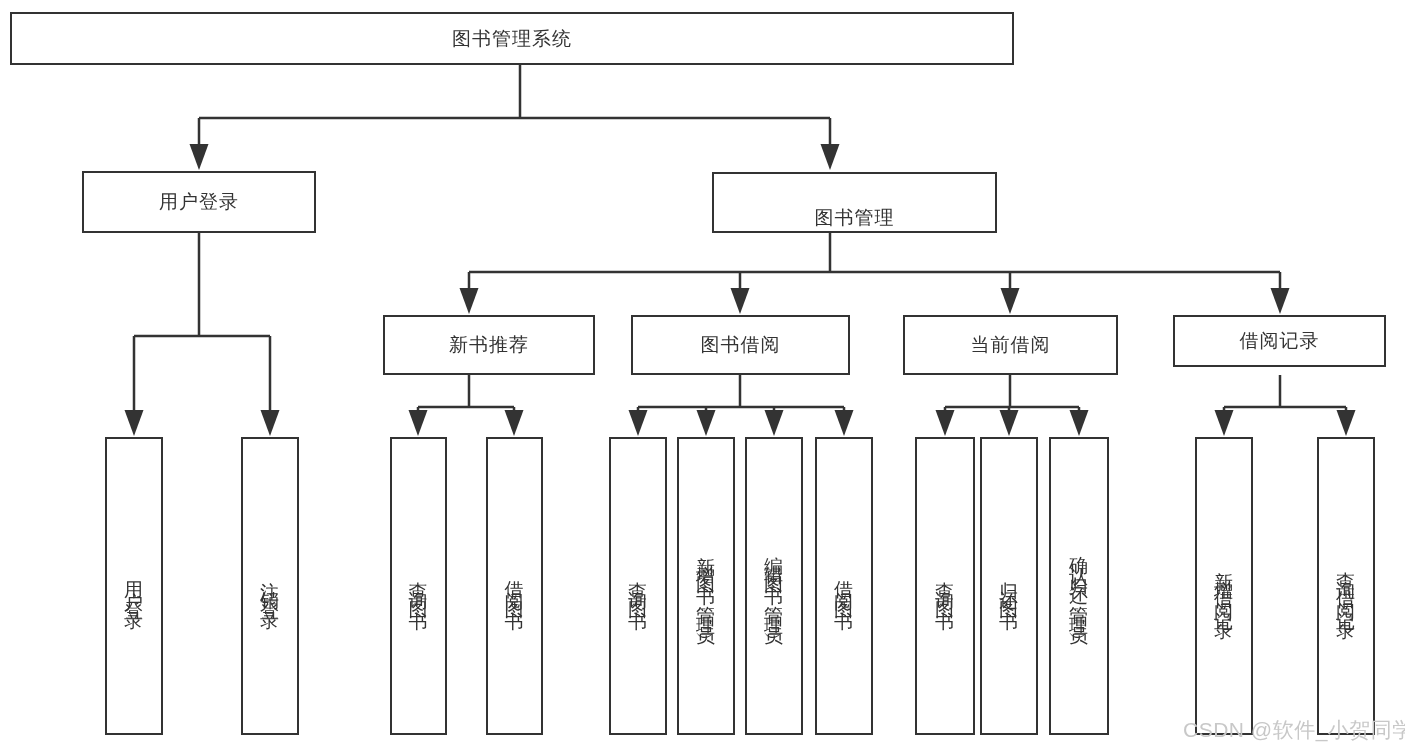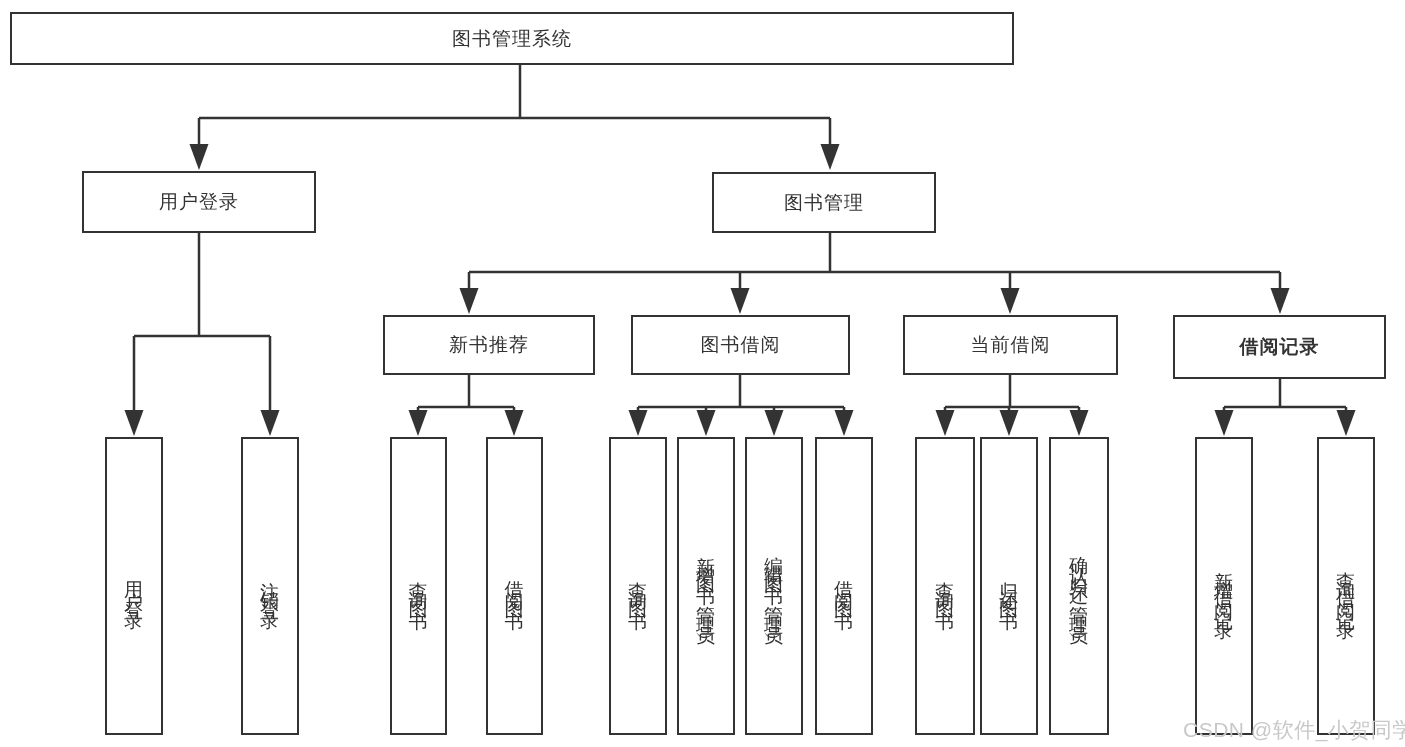--- a/index.html
+++ b/index.html
@@ -131,34 +131,34 @@
     </g>
   </svg>
 
   <div class="node" style="left:10px;top:12px;width:1004px;height:53px;">
     <span>图书管理系统</span>
   </div>
 
   <div class="node" style="left:82px;top:171px;width:234px;height:62px;">
     <span>用户登录</span>
   </div>
-  <div class="node" style="left:712px;top:172px;width:224px;height:61px;">
+  <div class="node" style="left:712px;top:172px;width:285px;height:61px;align-items:flex-end;">
     <span>图书管理</span>
   </div>
 
   <div class="node" style="left:363px;top:315px;width:212px;height:60px;margin-left:20px;">
     <span>新书推荐</span>
   </div>
   <div class="node" style="left:631px;top:315px;width:219px;height:60px;text-align:center;">
     <span>图书借阅</span>
   </div>
   <div class="node" style="left:903px;top:315px;width:215px;height:60px;">
     <span>当前借阅</span>
   </div>
-  <div class="node" style="left:1173px;top:315px;width:213px;height:64px;font-weight:bold;">
+  <div class="node" style="left:1173px;top:315px;width:213px;height:52px;">
     <span>借阅记录</span>
   </div>
 
   <div class="leaf" style="left:105px;top:437px;width:58px;height:298px;">
     <span class="vtext">用户登录</span>
   </div>
   <div class="leaf" style="left:241px;top:437px;width:58px;height:298px;">
     <span class="vtext">注销登录</span>
   </div>
 

